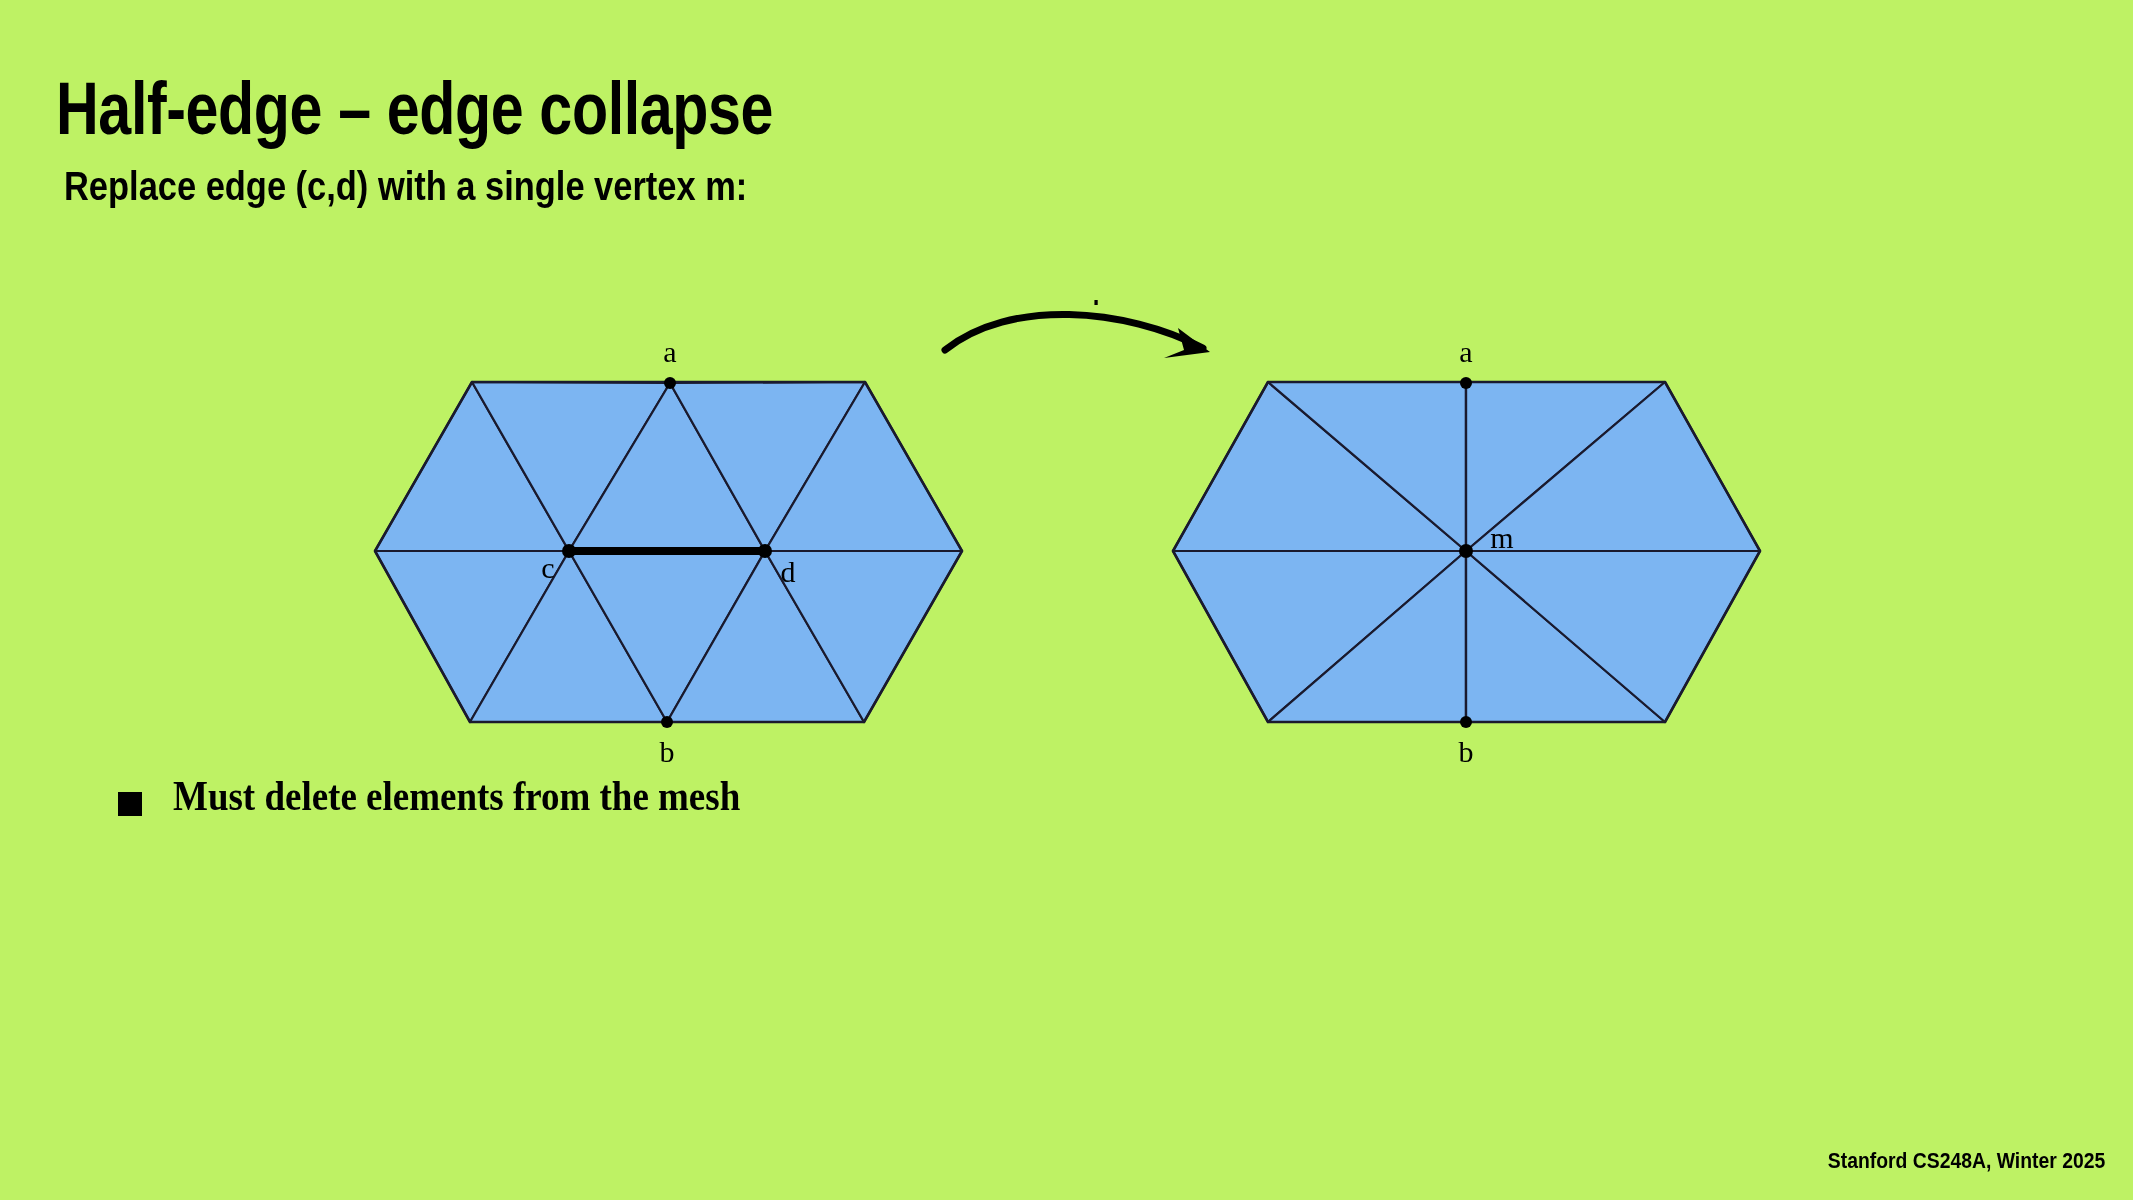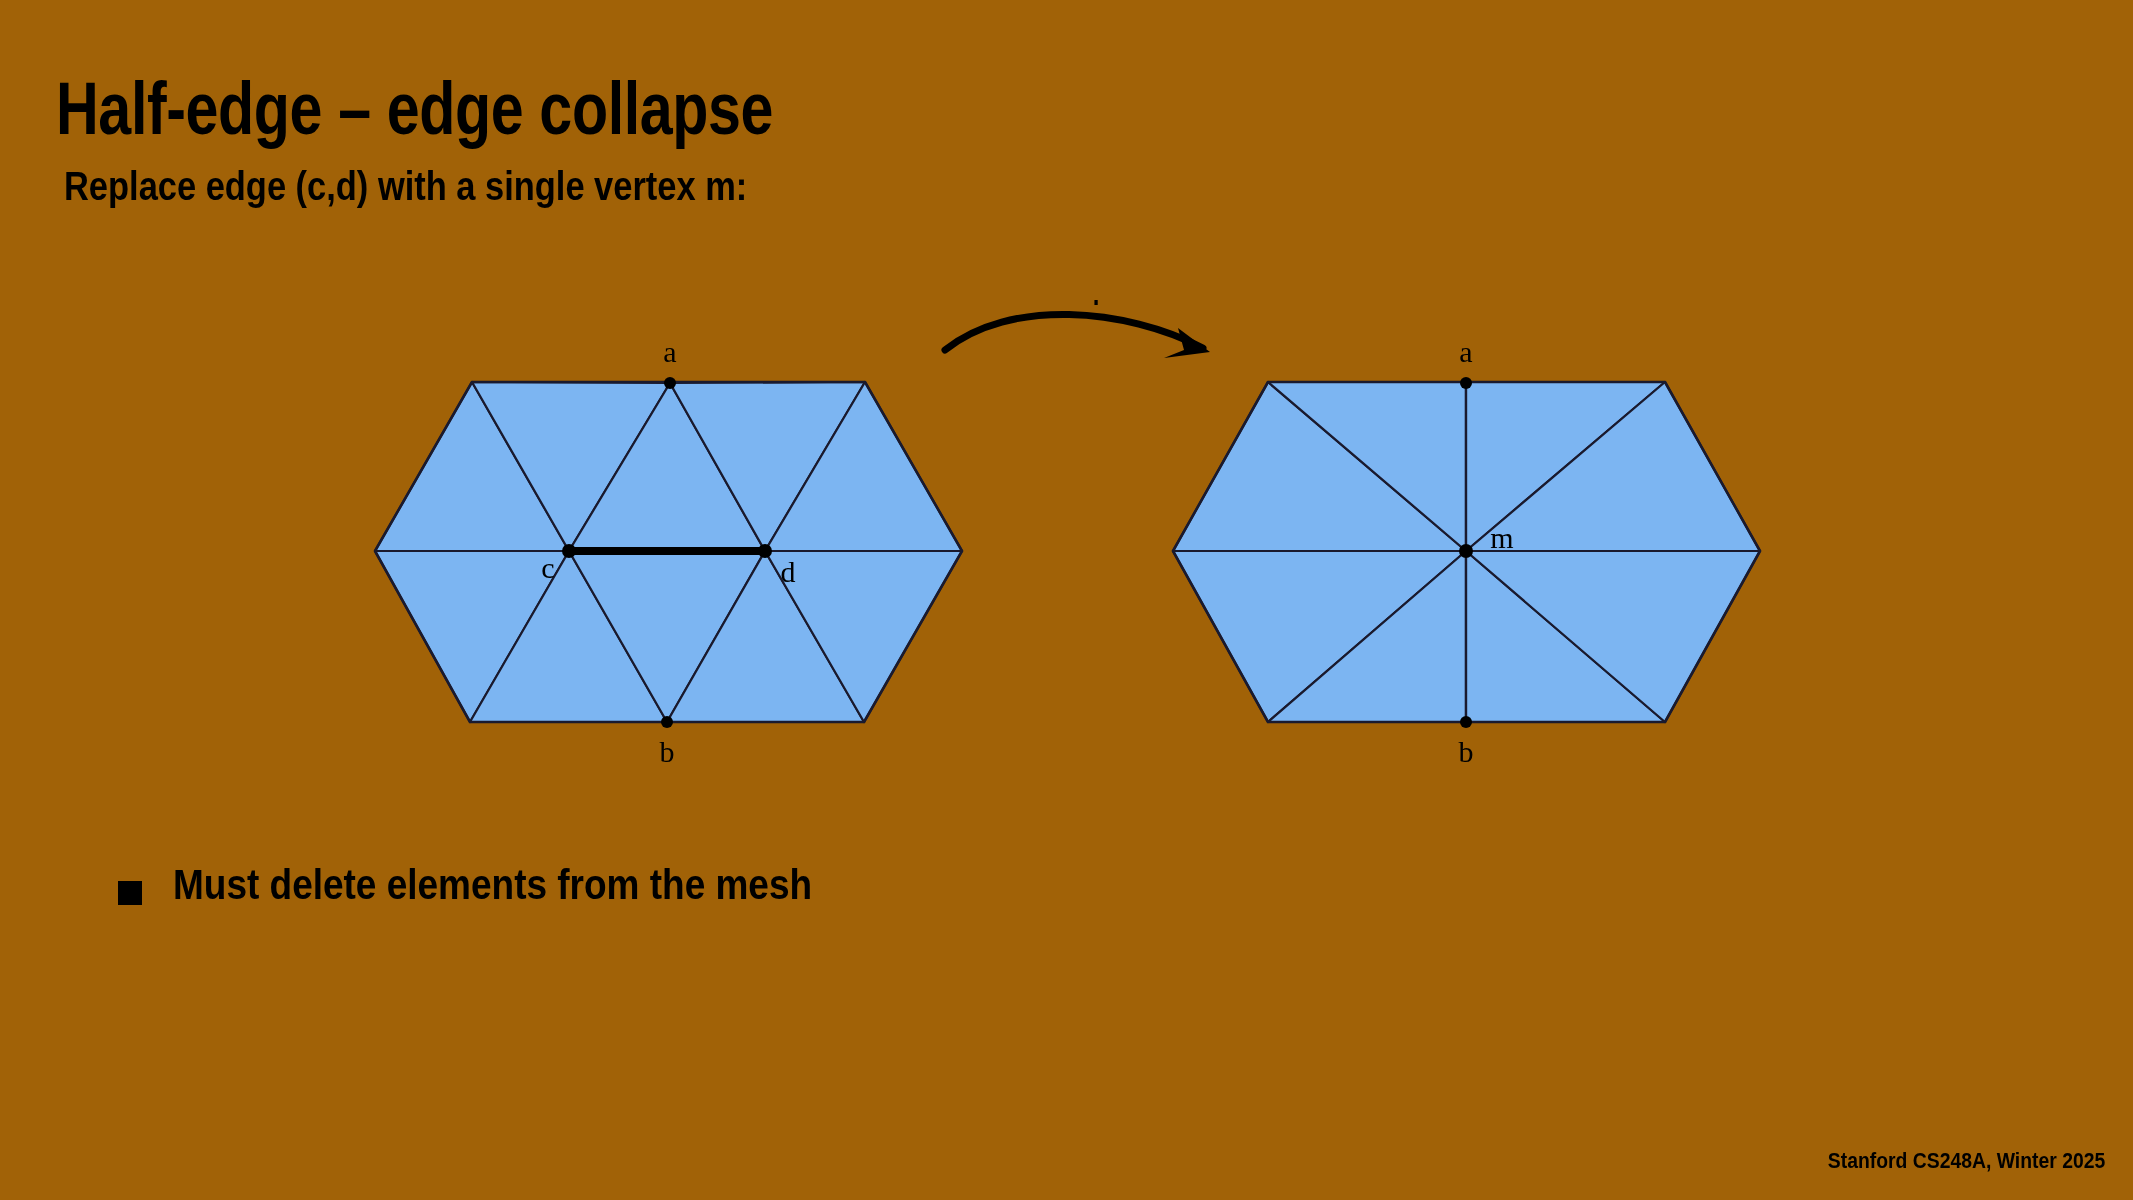--- a/index.html
+++ b/index.html
@@ -12,21 +12,21 @@
     height: 1200px;
     position: relative;
     overflow: hidden;
     font-family: "Liberation Sans", sans-serif;
     color: #000000;
   }
 
   #slide {
     position: absolute;
     inset: 0;
-    background: #a16207;
+    background: #bef264;
   }
 
   
   #title {
     position: absolute;
     left: 56px;
     top: 22px;
     font-size: 74px;
     font-weight: bold;
     letter-spacing: -0.5px;
@@ -59,22 +59,23 @@
     height: 500px;
   }
   #figure svg {
     display: block;
   }
 
   
   #bullets {
     position: absolute;
     left: 118px;
-    top: 863px;
+    top: 774px;
     width: 1500px;
+    font-family: Liberation Serif, serif;
   }
   .bullet-row {
     display: flex;
     align-items: flex-start;
     margin-bottom: 48px;
     height: 52px;
   }
   .bullet-marker {
     width: 24px;
     height: 24px;

